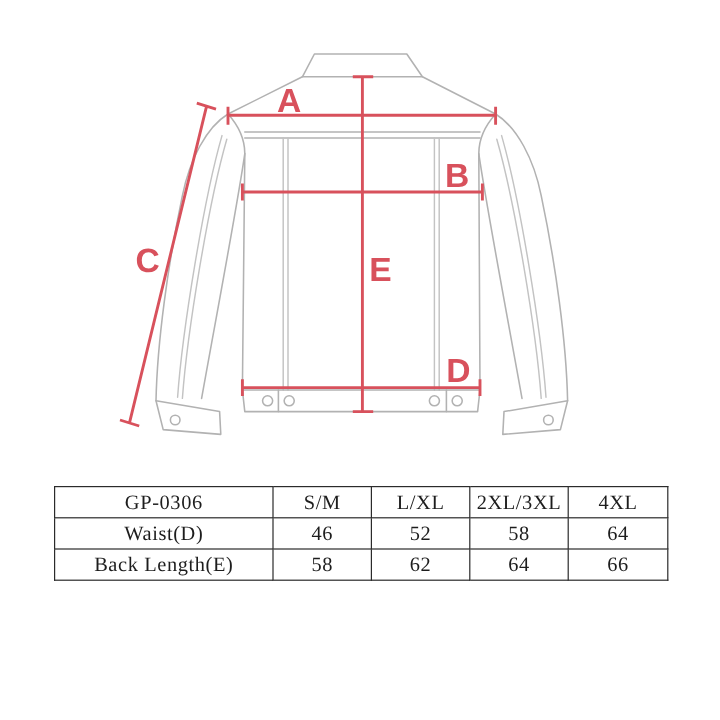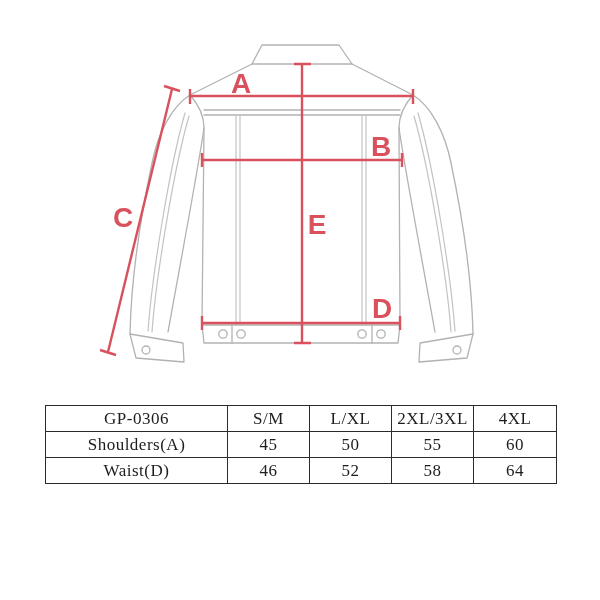--- a/index.html
+++ b/index.html
@@ -136,28 +136,28 @@
     </colgroup>
     <tbody>
       <tr>
         <td>GP-0306</td>
         <td>S/M</td>
         <td>L/XL</td>
         <td>2XL/3XL</td>
         <td>4XL</td>
       </tr>
       <tr>
-        <td>Shoulders(A)</td>
-        <td>45</td>
-        <td>50</td>
-        <td>55</td>
-        <td>60</td>
-      </tr>
-      <tr>
         <td>Waist(D)</td>
         <td>46</td>
         <td>52</td>
         <td>58</td>
         <td>64</td>
       </tr>
+      <tr>
+        <td>Back Length(E)</td>
+        <td>58</td>
+        <td>62</td>
+        <td>64</td>
+        <td>66</td>
+      </tr>
     </tbody>
   </table>
 </div>
 
 </body></html>

